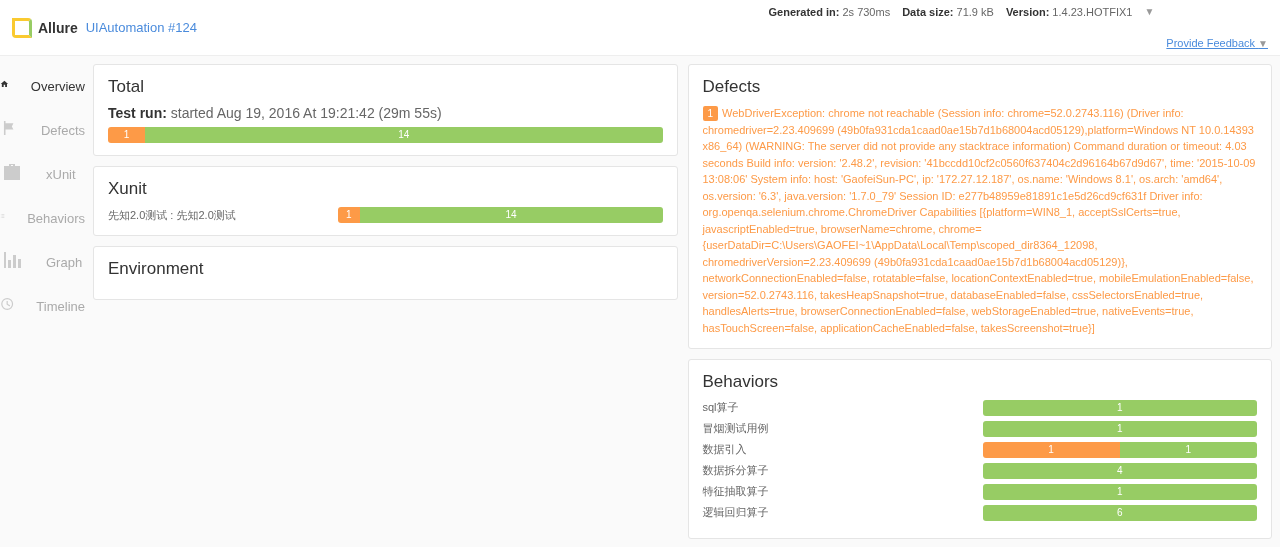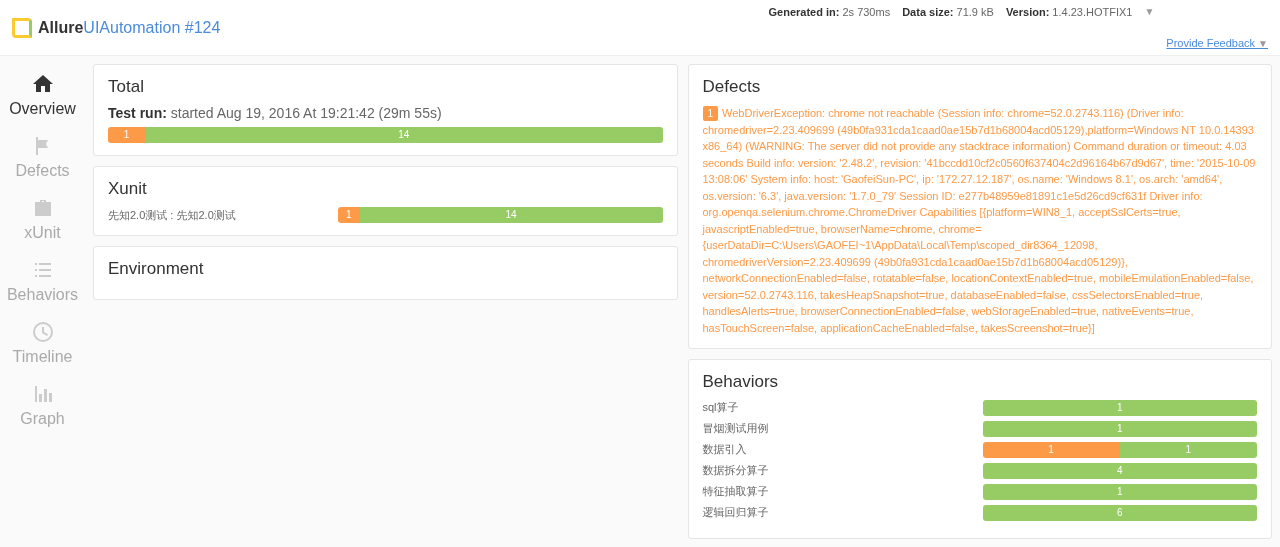--- a/index.html
+++ b/index.html
@@ -1,29 +1,29 @@
 <!DOCTYPE html>
 <html><head>
 <meta charset="utf-8">
 <style>
 * { margin: 0; padding: 0; box-sizing: border-box; }
 body { font-family: Arial, sans-serif; font-size: 12px; color: #333; background: #fafafa; }
 
 .header { display: flex; align-items: center; padding: 6px 12px; background: #fff; border-bottom: 1px solid #eee; }
 .logo-icon { width: 20px; height: 20px; margin-right: 6px; border: 3px solid #faca30; border-right-color: #97cc64; border-top-right-radius: 4px; border-bottom-left-radius: 4px; }
-.logo-text { font-weight: bold; font-size: 16px; color: #333; margin-right: 0; }
-.header-link { color: #4a8bdc; font-size: 16px; text-decoration: none; }
+.logo-text { font-weight: bold; font-size: 14px; color: #333; margin-right: 8px; }
+.header-link { color: #4a8bdc; font-size: 13px; text-decoration: none; }
 .header-right { margin-left: auto; display: flex; align-items: flex-start; gap: 12px; font-size: 11px; color: #666; }
 .header-right b { color: #333; font-weight: bold; }
 .dropdown-caret { color: #999; font-size: 10px; }
 .feedback-link { color: #4a8bdc; margin-top: 31px; }
 
 .layout { display: flex; height: calc(100vh - 32px); }
 .sidebar { width: 85px; background: #fafafa; padding-top: 8px; }
-.nav-item { display: flex; flex-direction: column; align-items: center; padding: 8px 0; color: #aaa; cursor: pointer; font-size: 16px; }
+.nav-item { display: flex; align-items: center; padding: 8px 0; color: #aaa; cursor: pointer; font-size: 13px; gap: 22px; }
 .nav-item.active { color: #333; }
 .nav-item svg { width: 24px; height: 24px; margin-bottom: 4px; }
 .nav-item.active svg { fill: #333; }
 .nav-item svg { fill: #ccc; }
 
 .main { flex: 1; display: flex; gap: 10px; padding: 8px; overflow: auto; }
 .col { flex: 1; display: flex; flex-direction: column; gap: 10px; }
 .panel { background: #fff; border: 1px solid #e5e5e5; border-radius: 3px; padding: 12px 14px; }
 .panel h2 { font-size: 17px; font-weight: normal; color: #333; margin-bottom: 8px; }
 .testrun { font-size: 14px; color: #666; margin-bottom: 6px; }
@@ -82,29 +82,29 @@
       <span>xUnit</span>
     </div>
     <div class="nav-item">
       <svg viewBox="0 0 24 24">
           <path d="M4 5h2v2H4zm4 0h12v2H8zM4 11h2v2H4zm4 0h12v2H8zM4 17h2v2H4zm4 0h12v2H8z"></path>
         </svg>
       <span>Behaviors</span>
     </div>
     <div class="nav-item">
       <svg viewBox="0 0 24 24">
+          <path d="M4 20V4h2v16zm4 0v-8h3v8zm5 0V7h3v13zm5 0V11h3v9z"></path>
+        </svg>
+      <span>Graph</span>
+    </div>
+    <div class="nav-item">
+      <svg viewBox="0 0 24 24">
           <path d="M12 2a10 10 0 100 20 10 10 0 000-20zm0 2a8 8 0 110 16 8 8 0 010-16zm-1 3v6l5 3 1-1.7-4-2.3V7z"></path>
         </svg>
       <span>Timeline</span>
-    </div>
-    <div class="nav-item">
-      <svg viewBox="0 0 24 24">
-          <path d="M4 20V4h2v16zm4 0v-8h3v8zm5 0V7h3v13zm5 0V11h3v9z"></path>
-        </svg>
-      <span>Graph</span>
     </div>
   </div>
 
   <div class="main">
     <div class="col">
       <div class="panel">
         <h2>Total</h2>
         <div class="testrun"><b>Test run:</b> <span>started Aug 19, 2016 At 19:21:42 (29m 55s)</span></div>
         <div class="bar">
           <div class="seg seg-orange" style="flex:0 0 6.7%">1</div>

